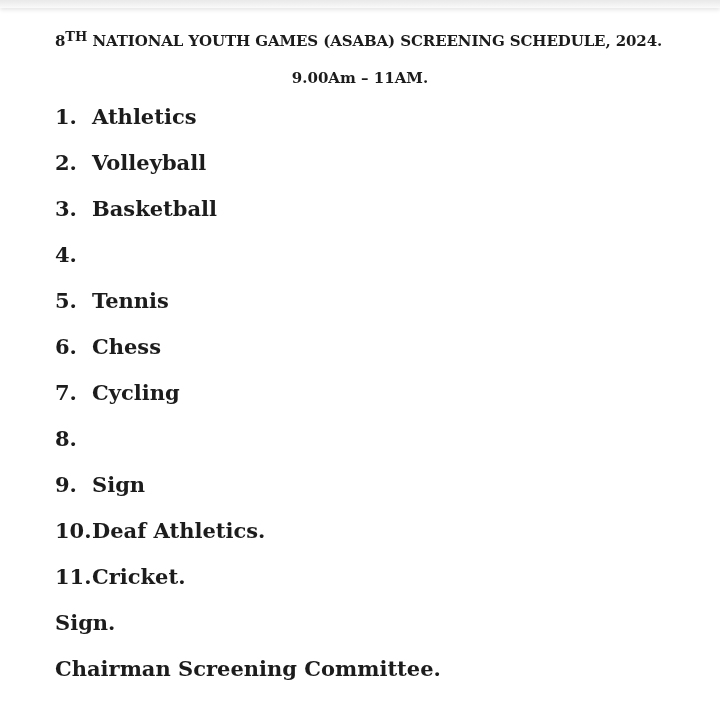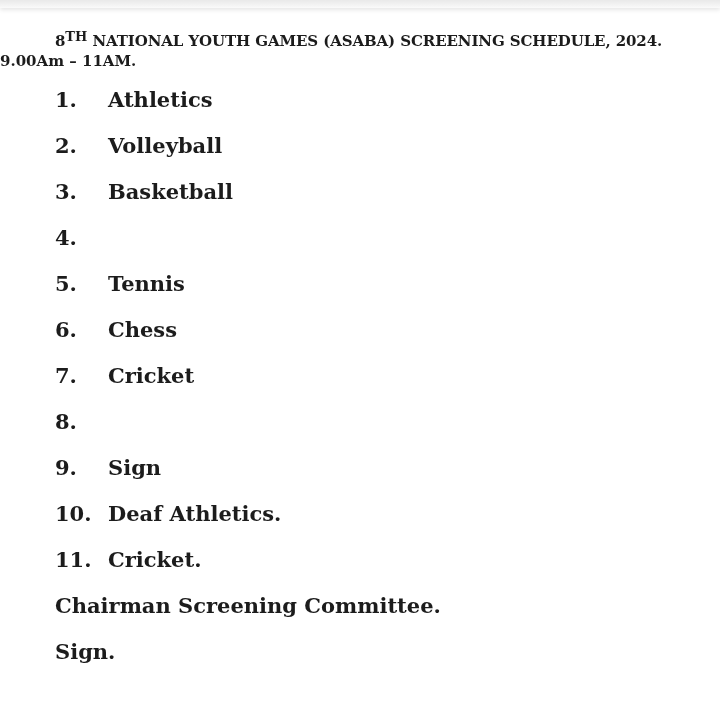--- a/index.html
+++ b/index.html
@@ -31,43 +31,44 @@
     font-weight: bold;
     letter-spacing: -0.1px;
     white-space: nowrap;
   }
   .doc-title sup {
     font-size: 13px;
     vertical-align: 5px;
     letter-spacing: 0;
   }
   .doc-subtitle {
+    margin-top: 17px;
     font-size: 15px;
     line-height: 20px;
     font-weight: bold;
+    text-align: center;
   }
   .sports-list {
     margin-top: 5px;
   }
   .sport-row {
     display: flex;
     align-items: center;
     height: 46px;
     padding-left: 55px;
     font-size: 21px;
     font-weight: bold;
   }
   .sport-num {
     display: inline-block;
     width: 37px;
     flex: 0 0 37px;
   }
   .sport-label {
     white-space: nowrap;
-    margin-left: 16px;
   }
   .footer-line {
     display: flex;
     align-items: center;
     height: 46px;
     padding-left: 55px;
     font-size: 21px;
     font-weight: bold;
     white-space: nowrap;
   }
@@ -102,35 +103,35 @@
     <div class="sport-row">
       <span class="sport-num">5.</span>
       <span class="sport-label">Tennis</span>
     </div>
     <div class="sport-row">
       <span class="sport-num">6.</span>
       <span class="sport-label">Chess</span>
     </div>
     <div class="sport-row">
       <span class="sport-num">7.</span>
-      <span class="sport-label">Cricket</span>
+      <span class="sport-label">Cycling</span>
     </div>
     <div class="sport-row">
       <span class="sport-num">8.</span>
     </div>
     <div class="sport-row">
       <span class="sport-num">9.</span>
       <span class="sport-label">Sign</span>
     </div>
     <div class="sport-row">
       <span class="sport-num">10.</span>
       <span class="sport-label">Deaf Athletics.</span>
     </div>
     <div class="sport-row">
       <span class="sport-num">11.</span>
       <span class="sport-label">Cricket.</span>
     </div>
   </div>
 
+  <div class="footer-line">Sign.</div>
   <div class="footer-line">Chairman Screening Committee.</div>
-  <div class="footer-line">Sign.</div>
 
 </div>
 
 </body></html>

